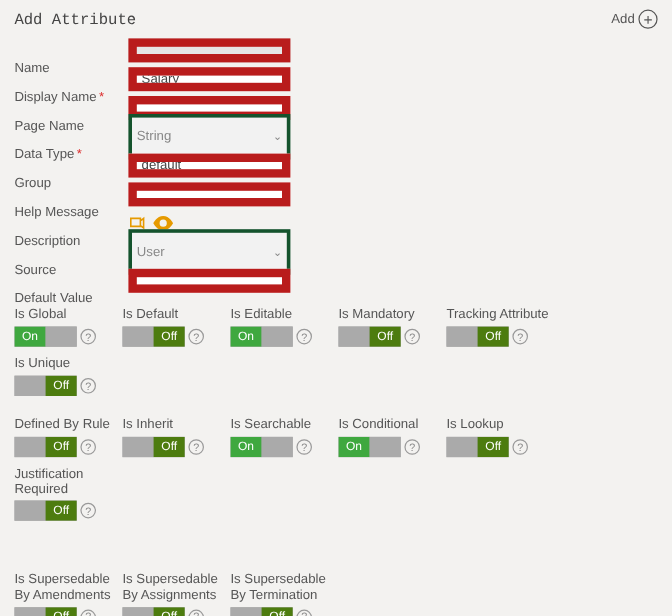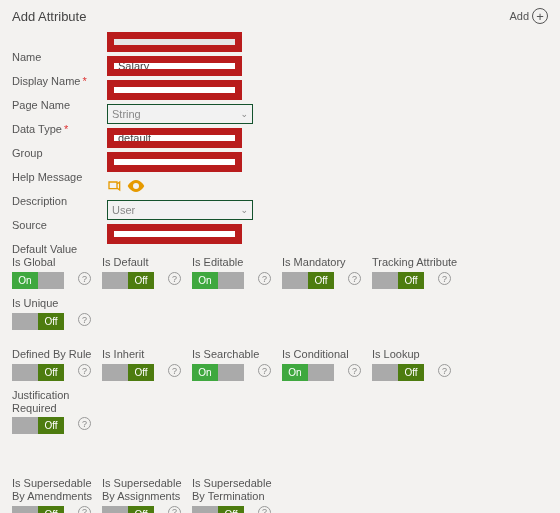--- a/index.html
+++ b/index.html
@@ -12,21 +12,21 @@
     background: #f3f2f0;
     width: 560px;
   }
   .page { padding: 8px 12px 12px 12px; }
   .header-row {
     display: flex;
     justify-content: space-between;
     align-items: center;
     margin-bottom: 6px;
   }
-  .header-title { font-size: 13px; color: #444; }
+  .header-title { font-size: 13px; color: #444; font-family: Liberation Mono, monospace; }
   .add-btn { display: flex; align-items: center; gap: 3px; color: #555; cursor: pointer; }
   .add-btn .plus {
     width: 16px; height: 16px; border: 1.5px solid #555; border-radius: 50%;
     display: inline-flex; align-items: center; justify-content: center;
     font-size: 13px; line-height: 1; color: #555;
   }
   .form-row {
     display: flex;
     align-items: center;
     height: 24px;
@@ -42,24 +42,24 @@
     height: 20px;
     border: 7px solid #b91c1c;
     padding: 1px 4px;
     font-family: inherit;
     font-size: 11px;
     color: #444;
     background: #fff;
   }
   .text-input.disabled { background: #e6e6e6; color: #999; }
   .select {
-    width: 146px;
+    width: 135px;
     height: 20px;
-    border: 1px solid #14532d;
-    padding: 2px 4px;
+    border: 3px solid #14532d;
+    padding: 16px 4px;
     font-size: 11px;
     color: #888;
     background: #fff;
     display: flex;
     align-items: center;
     justify-content: space-between;
     cursor: pointer;
   }
   .select.disabled { background: #f2f2f2; }
   .chev { font-size: 9px; color: #888; }
@@ -74,21 +74,21 @@
     gap: 0;
     margin-top: 10px;
   }
   .toggle-cell {
     flex: 0 0 90px;
     margin-bottom: 8px;
     margin-right: 0;
   }
   .toggle-label { color: #555; margin-bottom: 3px; line-height: 1.15; min-height: 13px; }
   .toggle-label.multiline { min-height: 24px; margin-top: 25px; }
-  .toggle-ctrl { display: flex; align-items: flex-start; gap: 14px; }
+  .toggle-ctrl { display: flex; align-items: center; gap: 3px; }
   .toggle {
     width: 52px; height: 17px; background: #aaa; position: relative;
     cursor: pointer; display: flex; overflow: hidden;
   }
   .toggle .half { flex: 1; display: flex; align-items: center; justify-content: center; color: #fff; font-size: 10px; }
   .toggle.on .half.on { background: #3fa83f; }
   .toggle.on .half.off { background: #aaa; }
   .toggle.off .half.on { background: #aaa; }
   .toggle.off .half.off { background: #4d7c0f; }
   .help {

